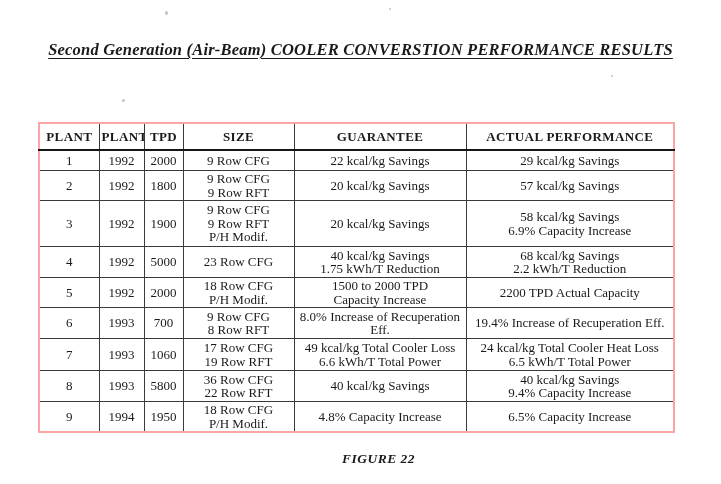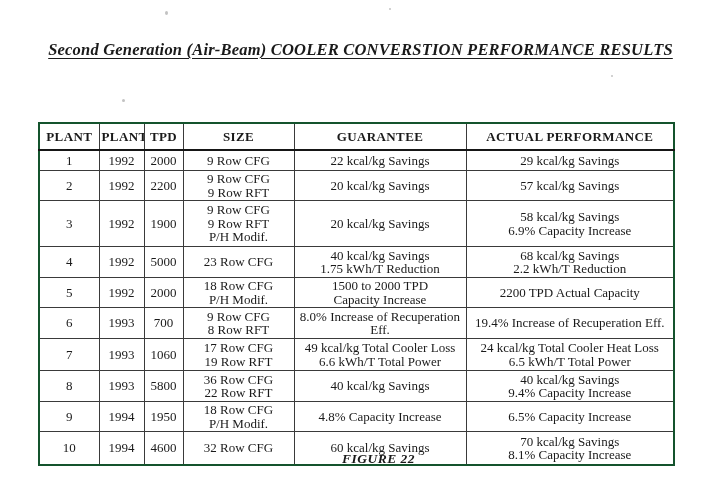--- a/index.html
+++ b/index.html
@@ -65,21 +65,21 @@
   .results-table th,
   .results-table td {
     border: 1px solid #3a3a3a;
     text-align: center;
     vertical-align: middle;
     font-size: 13px;
     line-height: 13.5px;
     padding: 1px 2px;
     overflow: hidden;
   }
-  .results-table { border: 2px solid #14532d; }
+  .results-table { border: 2px solid #fca5a5; }
   .results-table thead th {
     font-weight: bold;
     height: 23px;
     font-size: 13px;
     letter-spacing: 0.4px;
     border-bottom: 2px solid #161616;
   }
   .cell-line { white-space: nowrap; text-align: center; }
   tbody tr:nth-child(1)  td { height: 17px; }
   tbody tr:nth-child(2)  td { height: 25px; }
@@ -143,21 +143,21 @@
           <td>
             <div class="cell-line">22 kcal/kg Savings</div>
           </td>
           <td>
             <div class="cell-line">29 kcal/kg Savings</div>
           </td>
         </tr>
         <tr>
           <td>2</td>
           <td>1992</td>
-          <td>2200</td>
+          <td>1800</td>
           <td>
             <div class="cell-line">9 Row CFG</div>
             <div class="cell-line">9 Row RFT</div>
           </td>
           <td>
             <div class="cell-line">20 kcal/kg Savings</div>
           </td>
           <td>
             <div class="cell-line">57 kcal/kg Savings</div>
           </td>
@@ -266,35 +266,20 @@
           <td>1950</td>
           <td>
             <div class="cell-line">18 Row CFG</div>
             <div class="cell-line">P/H Modif.</div>
           </td>
           <td>
             <div class="cell-line">4.8% Capacity Increase</div>
           </td>
           <td>
             <div class="cell-line">6.5% Capacity Increase</div>
-          </td>
-        </tr>
-        <tr>
-          <td>10</td>
-          <td>1994</td>
-          <td>4600</td>
-          <td>
-            <div class="cell-line">32 Row CFG</div>
-          </td>
-          <td>
-            <div class="cell-line">60 kcal/kg Savings</div>
-          </td>
-          <td>
-            <div class="cell-line">70 kcal/kg Savings</div>
-            <div class="cell-line">8.1% Capacity Increase</div>
           </td>
         </tr>
       </tbody>
   </table>
 
   <div class="figure-caption">FIGURE 22</div>
 
   <div class="scan-speck" style="left:165px;top:11px;width:3px;height:4px;"></div>
   <div class="scan-speck" style="left:122px;top:99px;width:3px;height:3px;"></div>
   <div class="scan-speck" style="left:389px;top:8px;width:2px;height:2px;"></div>

